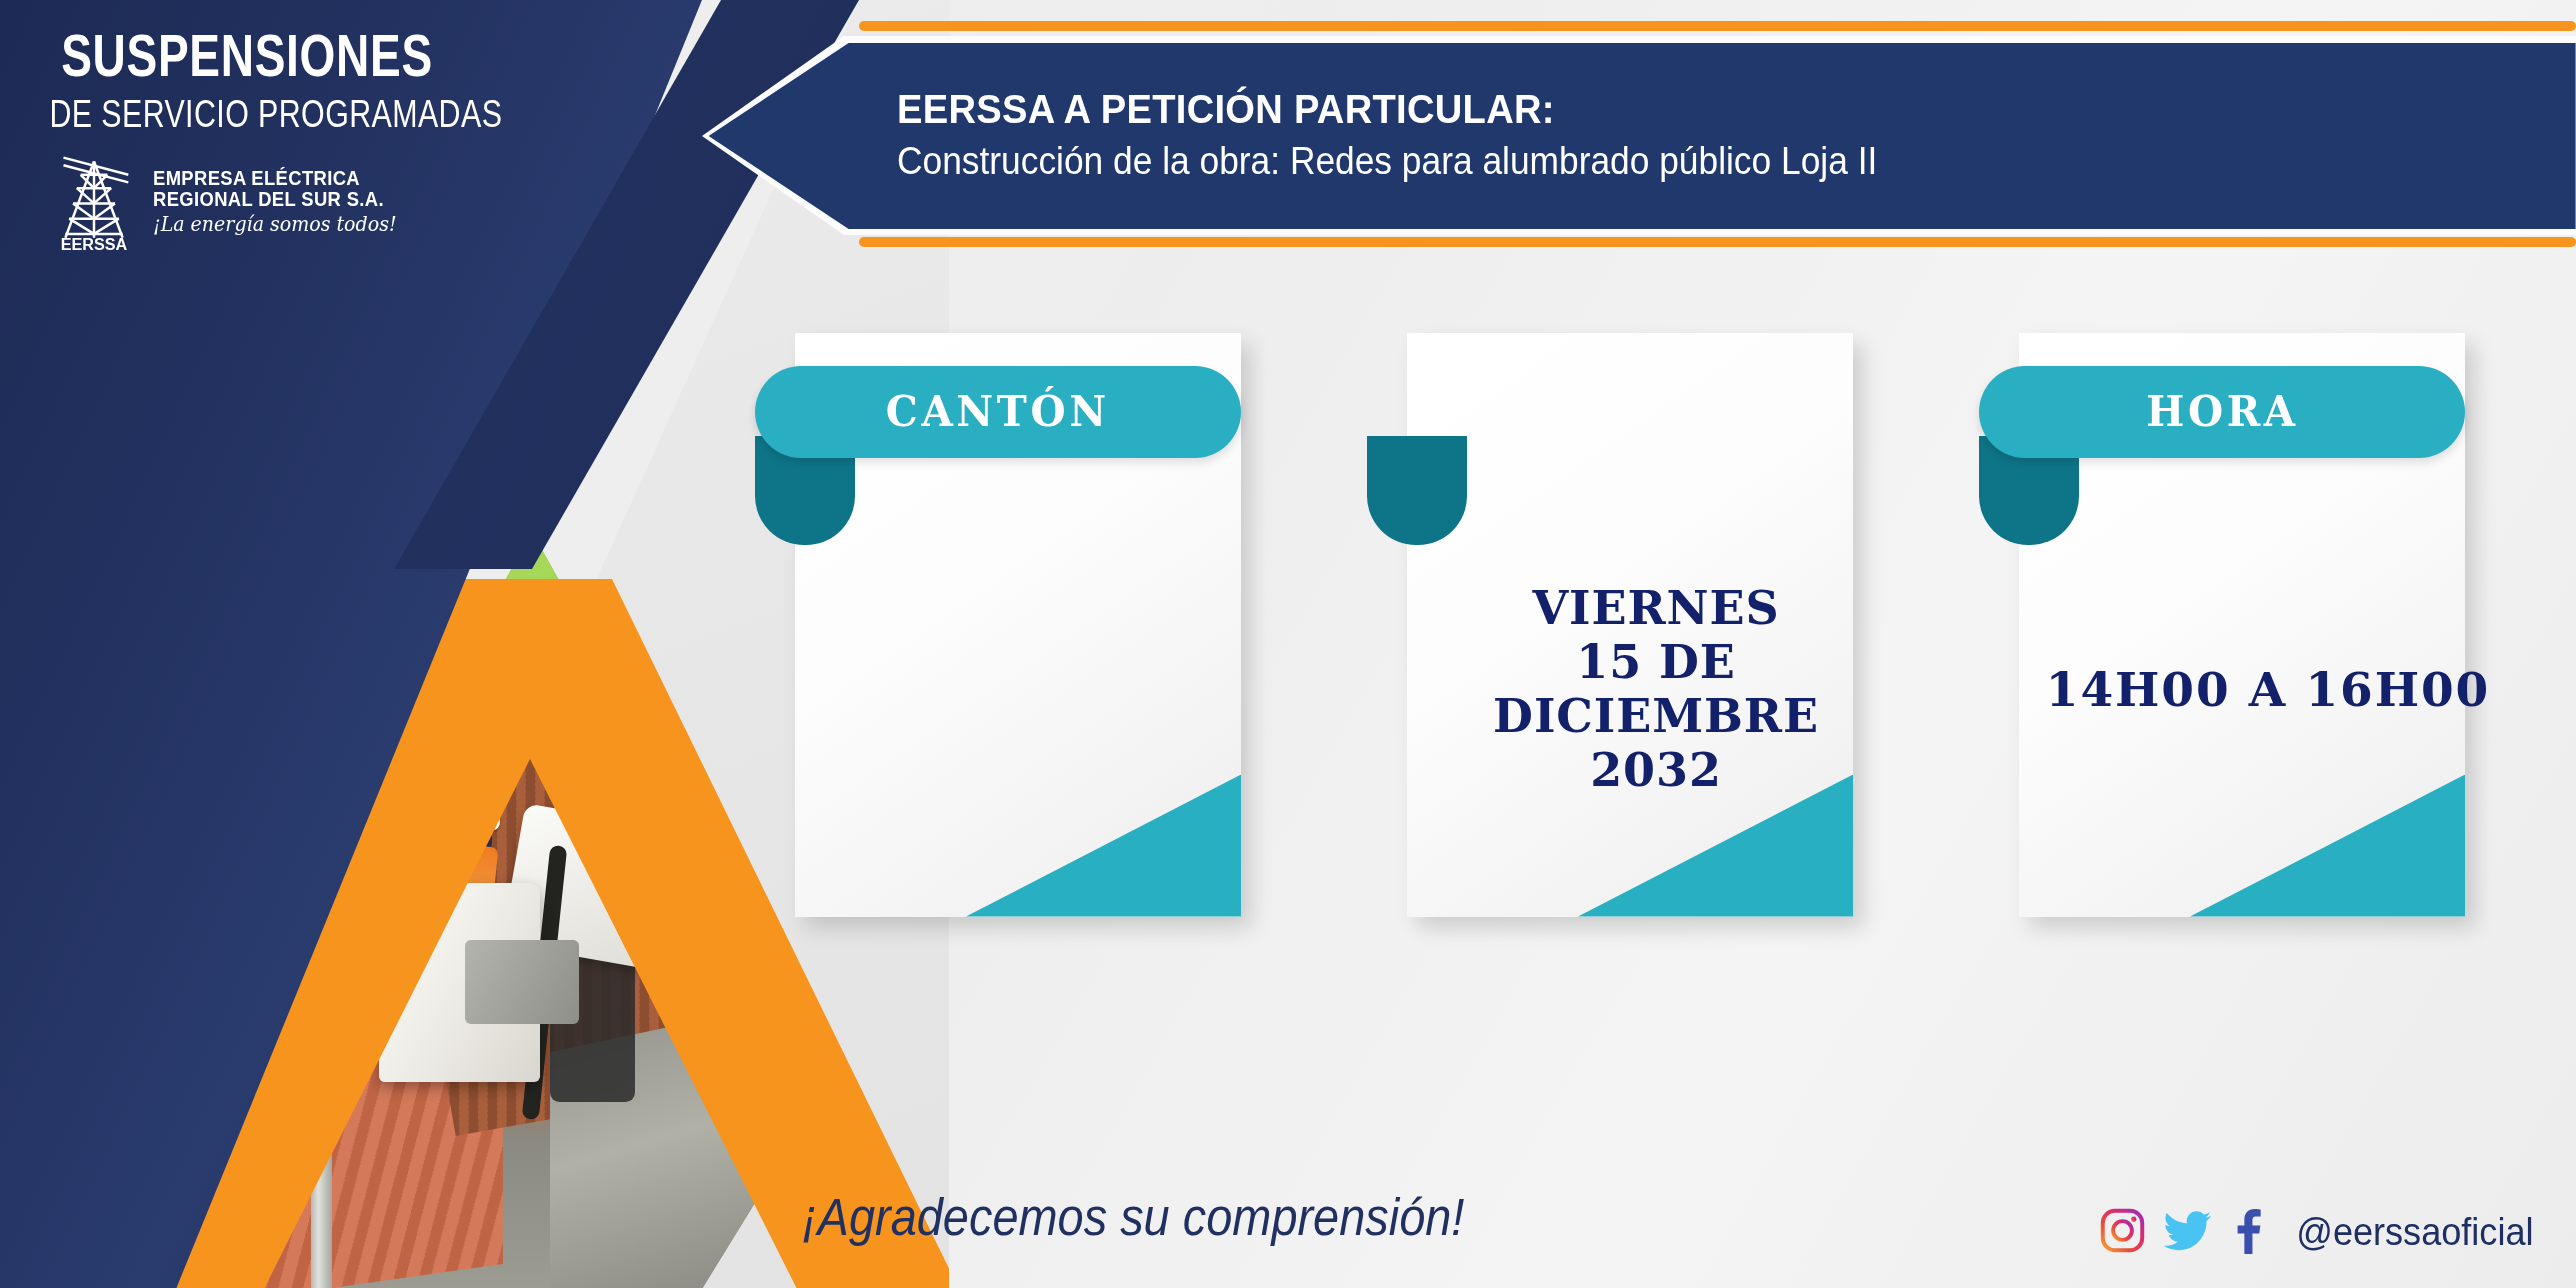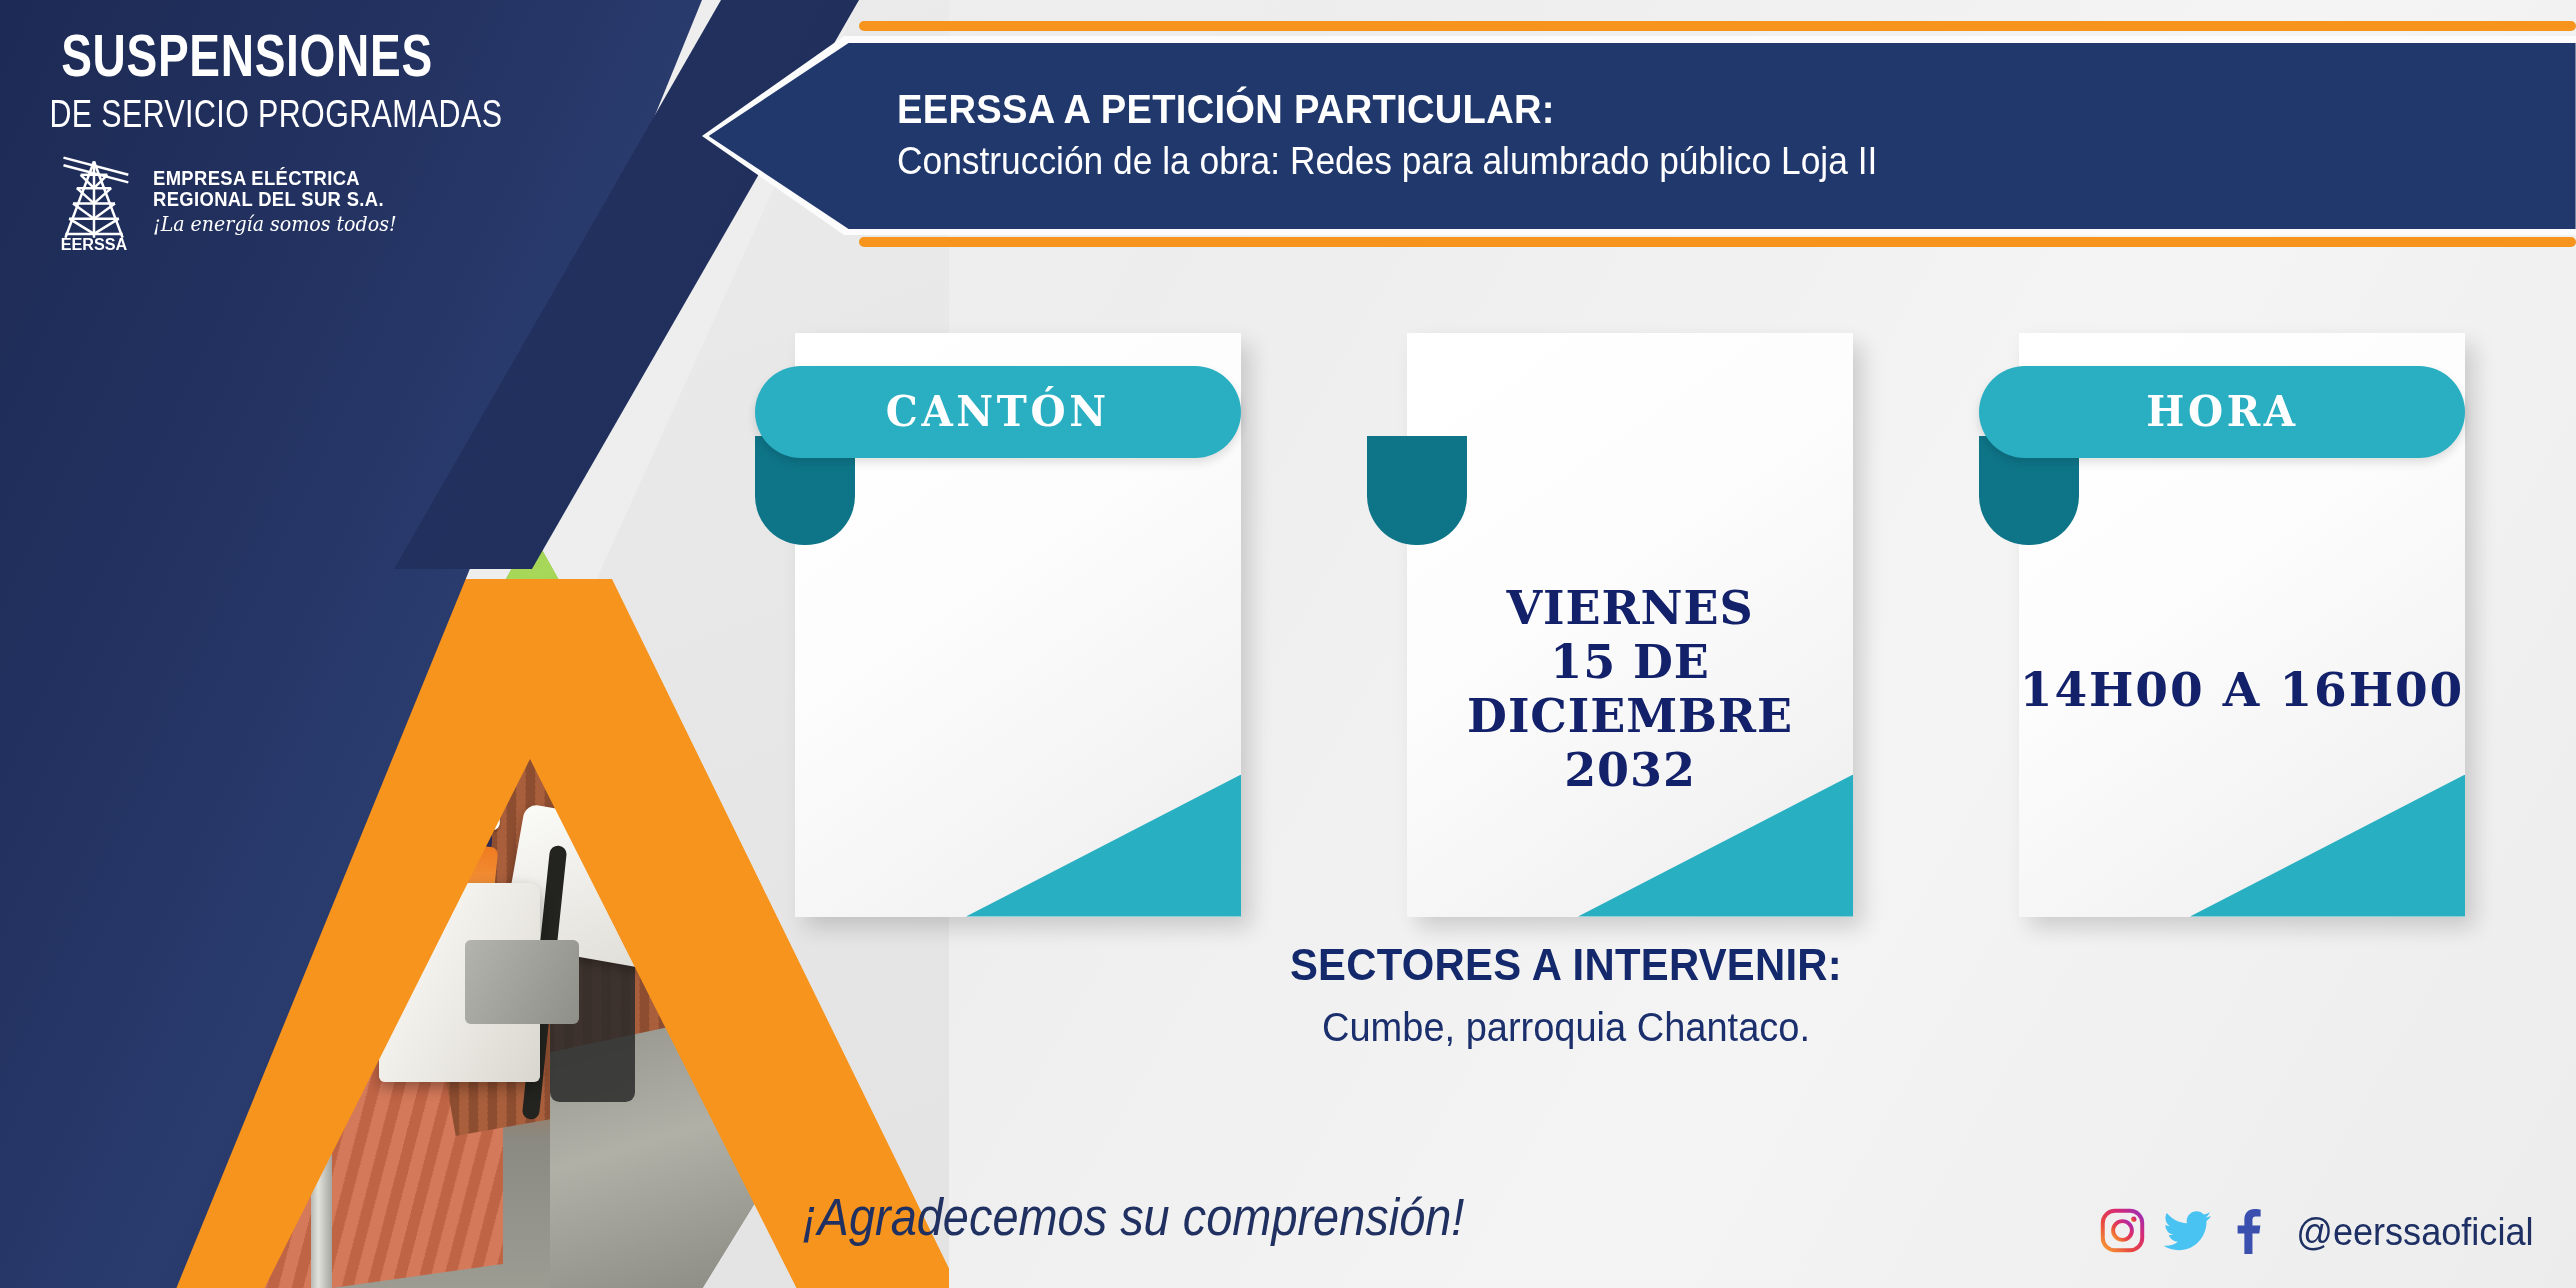--- a/index.html
+++ b/index.html
@@ -145,21 +145,21 @@
     position:absolute;left:-40px;top:33px;width:486px;height:92px;
     background:#2aafc2;border-radius:47px;
     display:flex;align-items:center;justify-content:center;
     box-shadow:0 4.7px 9.5px rgba(0,0,0,.12);
   }
   .ribbon span{color:#fff;font-weight:700;font-size:42px;letter-spacing:3.8px;
      font-family:"DejaVu Serif",serif;transform:scaleX(.96);}
   .card-body{
     position:absolute;left:0;top:157px;width:446px;height:399px;
     display:flex;flex-direction:column;align-items:center;justify-content:center;
-    color:#13216b;font-family:"DejaVu Serif",serif;font-weight:700;text-align:center;
+    color:#13216b;font-family:"DejaVu Serif",serif;font-weight:700;text-align:center;padding-left:26px;
   }
   .cb-l1{font-size:47px;line-height:1.12;letter-spacing:1.9px;}
   .cb-l2{font-size:40px;line-height:1.12;letter-spacing:0.9px;}
   .cb-l3{font-size:46px;line-height:1.18;letter-spacing:0.9px;}
   .cb-wide{font-size:47px;letter-spacing:1.9px;white-space:nowrap;}
 
   
   .sectors{position:absolute;left:854px;top:940px;width:1424px;text-align:center;z-index:7;}
   .sec-title{color:#14296b;font-weight:800;font-size:44px;letter-spacing:0.3px;transform:scaleX(.95);}
   .sec-body{color:#1b2f6d;font-weight:400;font-size:40px;margin-top:15px;transform:scaleX(.95);}
@@ -291,24 +291,20 @@
       <div class="ribbon-shadow"></div>
       <div class="ribbon">
         <span>HORA</span>
       </div>
       <div class="card-body">
         <div class="cb-wide">14H00 A 16H00</div>
       </div>
     </div>
   </div>
 
-  <div class="sectors">
-    <div class="sec-title">SECTORES A INTERVENIR:</div>
-    <div class="sec-body">Cumbe, parroquia Chantaco.</div>
-  </div>
 
   <div class="thanks">¡Agradecemos su comprensión!</div>
 
   <div class="social">
     <span>
       <svg width="47" height="47" viewBox="0 0 50 50">
         <defs>
           <linearGradient id="ig" x1="0" y1="1" x2="1" y2="0">
             <stop offset="0%" stop-color="#f9a233"></stop>
             <stop offset="35%" stop-color="#e8483f"></stop>

